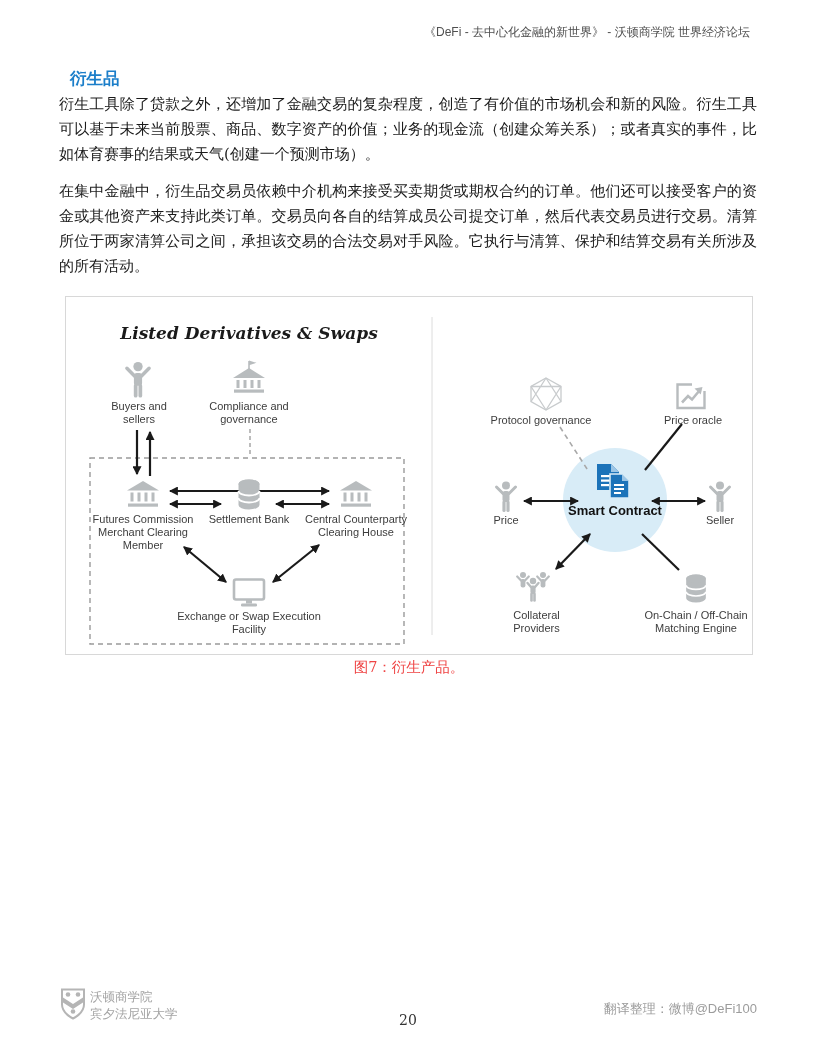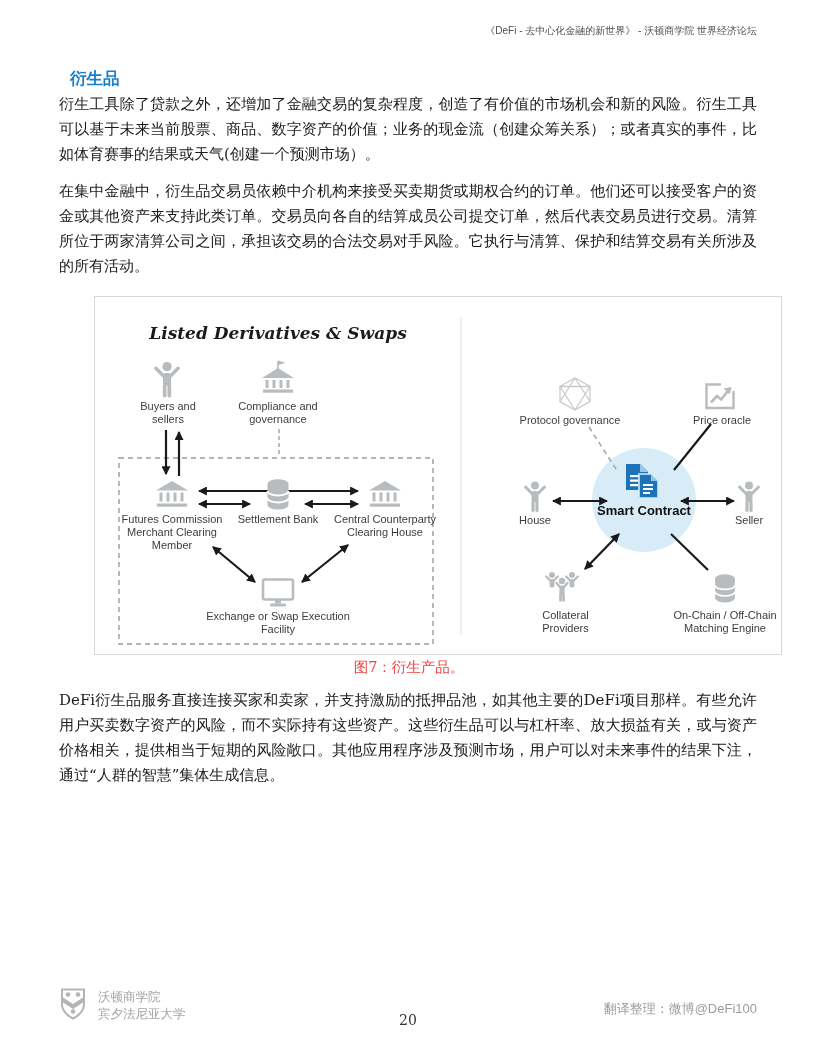--- a/index.html
+++ b/index.html
@@ -1,40 +1,40 @@
 <!DOCTYPE html>
 <html><head>
 <meta charset="utf-8">
 <style>
   html,body{margin:0;padding:0;background:#e9e9e9;}
   .page{position:relative;width:816px;height:1056px;background:#ffffff;margin:0 auto;overflow:hidden;
         font-family:"DejaVu Serif","Liberation Serif",serif;}
-  .hdr{position:absolute;top:24px;right:59px;font-family:"Liberation Sans",sans-serif;
-       font-size:10px;color:#4f4f4f;text-align:center;}
+  .hdr{position:absolute;top:24px;right:66px;font-family:"Liberation Sans",sans-serif;
+       font-size:12px;color:#4f4f4f;text-align:center;}
   .heading{position:absolute;left:60px;top:58px;margin:10px;font-family:"Liberation Sans",sans-serif;
        font-size:16.5px;font-weight:bold;color:#1b7ec9;}
   .body-p{position:absolute;left:59px;width:698px;margin:0;font-size:15px;line-height:25px;
        color:#1a1a1a;text-align:justify;}
   .p1{top:92px;} .p2{top:179px;} .p3{top:688px;}
   .figure{position:absolute;left:65px;top:296px;width:688px;height:359px;border:1px solid #d8d8d8;
-       box-sizing:border-box;background:#fff;margin-left:29px;}
+       box-sizing:border-box;background:#fff;}
   .figure svg.lines{position:absolute;left:0;top:0;}
   .fig-title{position:absolute;font-family:"DejaVu Serif","Liberation Serif",serif;font-style:italic;
        font-weight:bold;font-size:17px;color:#1a1a1a;text-align:center;}
   .lbl{position:absolute;font-family:"Liberation Sans",sans-serif;font-size:11px;line-height:13px;
        color:#3d3d3d;text-align:center;}
   .lbl-b{font-weight:bold;font-size:13px;line-height:15px;color:#111;}
   .icn{position:absolute;}
   .sc-circle{position:absolute;left:497px;top:151px;width:104px;height:104px;border-radius:50%;
        background:#d8ecf7;}
   .caption{position:absolute;left:65px;top:658px;width:688px;text-align:center;font-size:14.5px;
        color:#ef4444;}
   .pagenum{position:absolute;left:0;top:1012px;width:816px;text-align:center;font-size:14px;color:#333;}
   .foot-org{position:absolute;left:90px;top:989px;font-family:"Liberation Sans",sans-serif;
-       font-size:12.5px;line-height:17px;color:#a4a4a4;margin-left:8px;}
+       font-size:12.5px;line-height:17px;color:#a4a4a4;}
   .foot-credit{position:absolute;right:59px;top:1000px;font-family:"Liberation Sans",sans-serif;
        font-size:13px;color:#9c9c9c;}
   .shield{position:absolute;left:60px;top:988px;}
 </style>
 </head>
 <body>
 
 <div class="page">
 
   <div class="hdr">《DeFi - 去中心化金融的新世界》 - 沃顿商学院 世界经济论坛</div>
@@ -183,21 +183,21 @@
     <svg class="icn" style="left:428px;top:184px;" width="24" height="32" viewBox="0 0 24 32">
       <g fill="#b8bcbe" stroke="#b8bcbe" stroke-linecap="round">
         <circle cx="12" cy="4.5" r="4" stroke="none"></circle>
         <rect x="8.5" y="10" width="7" height="11" rx="2.5" stroke="none"></rect>
         <line x1="9" y1="12.5" x2="2.5" y2="6" stroke-width="3"></line>
         <line x1="15" y1="12.5" x2="21.5" y2="6" stroke-width="3"></line>
         <line x1="10" y1="21" x2="10" y2="29.5" stroke-width="3.2"></line>
         <line x1="14" y1="21" x2="14" y2="29.5" stroke-width="3.2"></line>
       </g>
     </svg>
-    <div class="lbl" style="left:410px;top:217px;width:60px;">House</div>
+    <div class="lbl" style="left:410px;top:217px;width:60px;">Price</div>
 
     <svg class="icn" style="left:642px;top:184px;" width="24" height="32" viewBox="0 0 24 32">
       <g fill="#b8bcbe" stroke="#b8bcbe" stroke-linecap="round">
         <circle cx="12" cy="4.5" r="4" stroke="none"></circle>
         <rect x="8.5" y="10" width="7" height="11" rx="2.5" stroke="none"></rect>
         <line x1="9" y1="12.5" x2="2.5" y2="6" stroke-width="3"></line>
         <line x1="15" y1="12.5" x2="21.5" y2="6" stroke-width="3"></line>
         <line x1="10" y1="21" x2="10" y2="29.5" stroke-width="3.2"></line>
         <line x1="14" y1="21" x2="14" y2="29.5" stroke-width="3.2"></line>
       </g>
@@ -229,21 +229,20 @@
       <path d="M1.5,12 a10.5,4.5 0 0 0 21,0" fill="none" stroke="#fff" stroke-width="1.8"></path>
       <path d="M1.5,19 a10.5,4.5 0 0 0 21,0" fill="none" stroke="#fff" stroke-width="1.8"></path>
       <ellipse cx="12" cy="5" rx="10.5" ry="4.5" fill="#b8bcbe"></ellipse>
     </svg>
     <div class="lbl" style="left:555px;top:312px;width:150px;">On-Chain / Off-Chain Matching Engine</div>
 
   </div>
 
   <div class="caption">图7：衍生产品。</div>
 
-  <p class="body-p p3">DeFi衍生品服务直接连接买家和卖家，并支持激励的抵押品池，如其他主要的DeFi项目那样。有些允许用户买卖数字资产的风险，而不实际持有这些资产。这些衍生品可以与杠杆率、放大损益有关，或与资产价格相关，提供相当于短期的风险敞口。其他应用程序涉及预测市场，用户可以对未来事件的结果下注，通过“人群的智慧”集体生成信息。</p>
 
   <svg class="shield" width="26" height="32" viewBox="0 0 26 32">
     <path d="M2,1.5 h22 v15 c0,9 -11,14 -11,14 c0,0 -11,-5 -11,-14 z" fill="#fff" stroke="#b5b5b5" stroke-width="2"></path>
     <path d="M3,9.5 l10,6.5 10,-6.5 v5 l-10,6.5 -10,-6.5 z" fill="#b5b5b5"></path>
     <circle cx="8" cy="6.5" r="2.3" fill="#b5b5b5"></circle>
     <circle cx="18" cy="6.5" r="2.3" fill="#b5b5b5"></circle>
     <circle cx="13" cy="23.5" r="2.3" fill="#b5b5b5"></circle>
   </svg>
   <div class="foot-org">
     <div>沃顿商学院</div>

